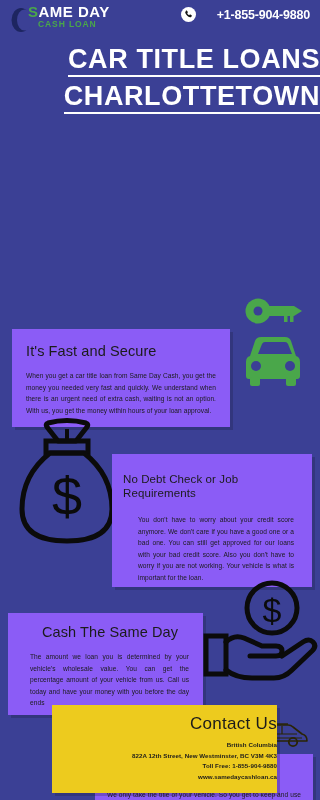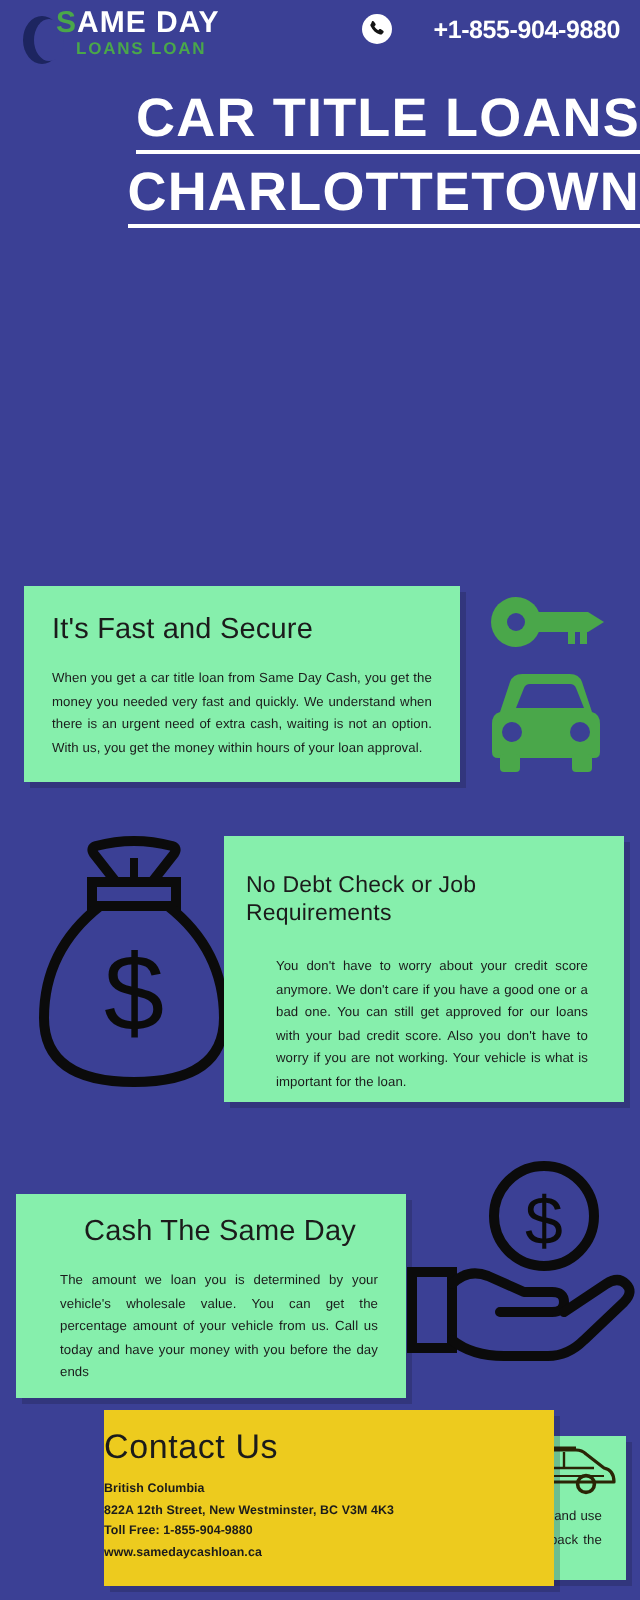--- a/index.html
+++ b/index.html
@@ -104,22 +104,23 @@
   }
 
   
   .section {
     position: absolute;
     left: 0;
     width: 320px;
   }
   .panel {
     position: absolute;
-    background: #86efac;
+    background: #8b5cf6;
     box-shadow: 3px 3px 0 rgba(20,20,40,0.22);
+    margin-top: 36px;
   }
   .panel-heading {
     color: #1b1b1b;
     font-size: 14.5px;
     font-weight: 400;
     letter-spacing: 0.1px;
     line-height: 17px;
   }
   .panel-heading.small {
     font-size: 11.5px;
@@ -137,21 +138,21 @@
   }
 
   
   .footer-panel {
     position: absolute;
     left: 52px;
     top: 705px;
     width: 225px;
     height: 88px;
     background: #edcb1e;
-    text-align: left;
+    text-align: right;
     box-shadow: 3px 3px 0 rgba(20,20,40,0.22);
   }
   .footer-title {
     margin-top: 9px;
     font-size: 17px;
     color: #1b1b1b;
     letter-spacing: 0.3px;
   }
   .footer-line {
     font-size: 6.2px;
@@ -171,21 +172,21 @@
 
   <div class="logo">
     <div class="logo-mark">
       <svg width="28" height="28" viewBox="0 0 28 28">
         <ellipse cx="13" cy="14" rx="9.5" ry="12" fill="#1d2560"></ellipse>
         <ellipse cx="16.5" cy="14" rx="7.5" ry="10.5" fill="#3b4095"></ellipse>
       </svg>
     </div>
     <div class="logo-text">
       <div class="logo-line1"><span class="dollar">S</span><span>AME DAY</span></div>
-      <div class="logo-line2">LOANS LOAN</div>
+      <div class="logo-line2">CASH LOAN</div>
     </div>
   </div>
 
   <div class="header-phone">
     <span class="phone-badge">
       <svg width="11" height="11" viewBox="0 0 24 24">
         <path d="M6.6 3.5c.6-.5 1.5-.4 2 .3l1.7 2.4c.4.6.3 1.4-.2 1.9l-1 .9c.9 1.9 2.5 3.5 4.4 4.4l.9-1c.5-.5 1.3-.6 1.9-.2l2.4 1.7c.7.5.8 1.4.3 2l-1.3 1.5c-.6.7-1.6.9-2.4.6C10.6 16.6 7.4 13.4 5 8.7c-.4-.9-.2-1.9.5-2.5l1.1-2.7z" fill="#141414"></path>
       </svg>
     </span>
     <span class="phone-number">+1-855-904-9880</span>
@@ -236,21 +237,21 @@
     </svg>
   </div>
 
   <div class="panel" style="left:112px; top:300px; width:200px; height:133px;">
     <div class="panel-heading small" style="margin:18px 0 0 11px;">No Debt Check or Job Requirements</div>
     <div class="panel-body" style="margin:14px 18px 0 26px;">You don't have to worry about your credit score anymore. We don't care if you have a good one or a bad one. You can still get approved for our loans with your bad credit score. Also you don't have to worry if you are not working. Your vehicle is what is important for the loan.</div>
   </div>
 </div>
 
 <div class="section">
-  <div class="panel" style="left:8px; top:479px; width:195px; height:102px;">
+  <div class="panel" style="left:8px; top:459px; width:195px; height:102px;">
     <div class="panel-heading" style="margin:11px 0 0 34px;">Cash The Same Day</div>
     <div class="panel-body" style="margin:10px 14px 0 22px;">The amount we loan you is determined by your vehicle's wholesale value. You can get the percentage amount of your vehicle from us. Call us today and have your money with you before the day ends</div>
   </div>
 
   <div class="icon-box" style="left:200px; top:462px;">
     <svg width="118" height="102" viewBox="0 0 118 102">
       <circle cx="72" cy="28" r="25" fill="none" stroke="#0b0b0b" stroke-width="5"></circle>
       <text x="72" y="42" font-family="'Liberation Sans', sans-serif" font-size="34" fill="#0b0b0b" text-anchor="middle">$</text>
       <rect x="6" y="56" width="20" height="38" fill="none" stroke="#0b0b0b" stroke-width="5"></rect>
       <path d="M26 62 q8-8 18-4 l18 8 h14 q6 0 6 5 t-6 5 H50" fill="none" stroke="#0b0b0b" stroke-width="5" stroke-linejoin="round" stroke-linecap="round"></path>

